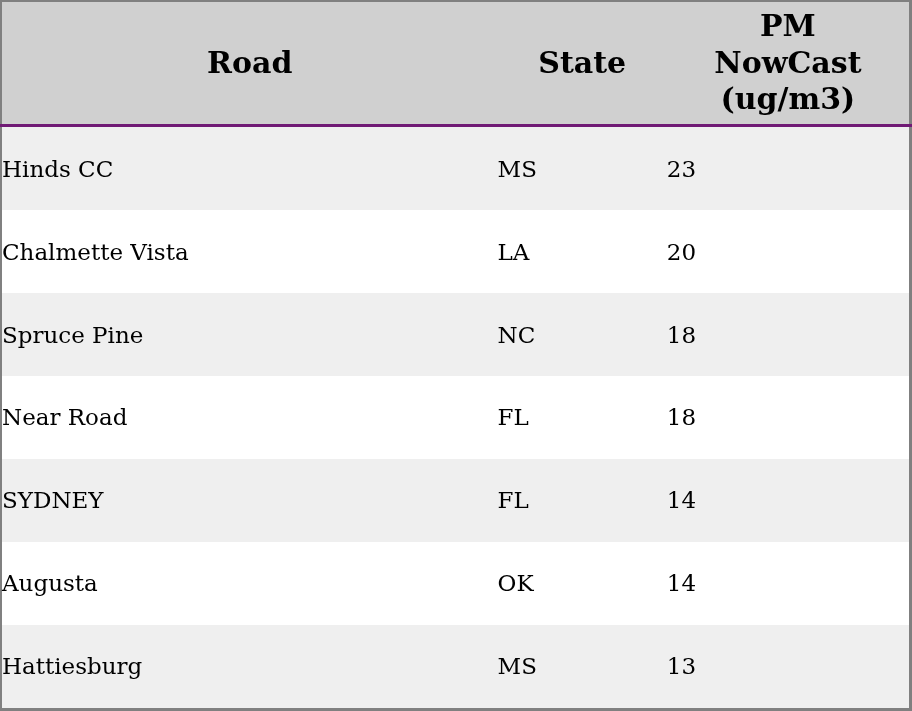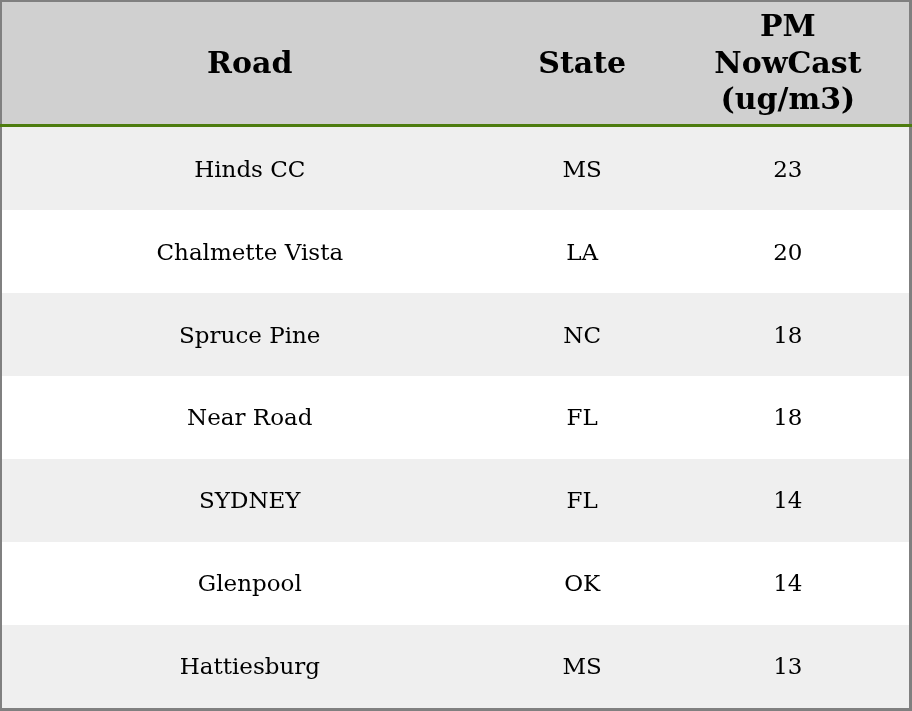--- a/index.html
+++ b/index.html
@@ -22,36 +22,36 @@
     border-style: solid;
     border-color: #808080;
     border-width: 2px 3px 3px 2px;
     background: #ffffff;
   }
   col.col-site  { width: 54.6%; }
   col.col-state { width: 18.6%; }
   col.col-value { width: 26.8%; }
   thead th {
     background: #d0d0d0;
-    border-bottom: 3px solid #4d7c0f;
+    border-bottom: 3px solid #701a75;
     height: 122px;
     font-size: 30px;
     font-weight: bold;
     text-align: center;
     vertical-align: middle;
     line-height: 1.22;
     padding: 0;
   }
   thead th.wrap {
     white-space: pre-line;
   }
   tbody td {
     font-size: 23px;
     font-weight: normal;
-    text-align: center;
+    text-align: left;
     vertical-align: middle;
     height: 58px;
     padding: 0;
   }
   tbody tr:nth-child(odd)  td { background: #efefef; }
   tbody tr:nth-child(even) td { background: #ffffff; }
 </style>
 </head>
 <body>
 
@@ -90,21 +90,21 @@
       <td>Near Road</td>
       <td>FL</td>
       <td>18</td>
     </tr>
     <tr>
       <td>SYDNEY</td>
       <td>FL</td>
       <td>14</td>
     </tr>
     <tr>
-      <td>Glenpool</td>
+      <td>Augusta</td>
       <td>OK</td>
       <td>14</td>
     </tr>
     <tr>
       <td>Hattiesburg</td>
       <td>MS</td>
       <td>13</td>
     </tr>
   </tbody>
 </table>

